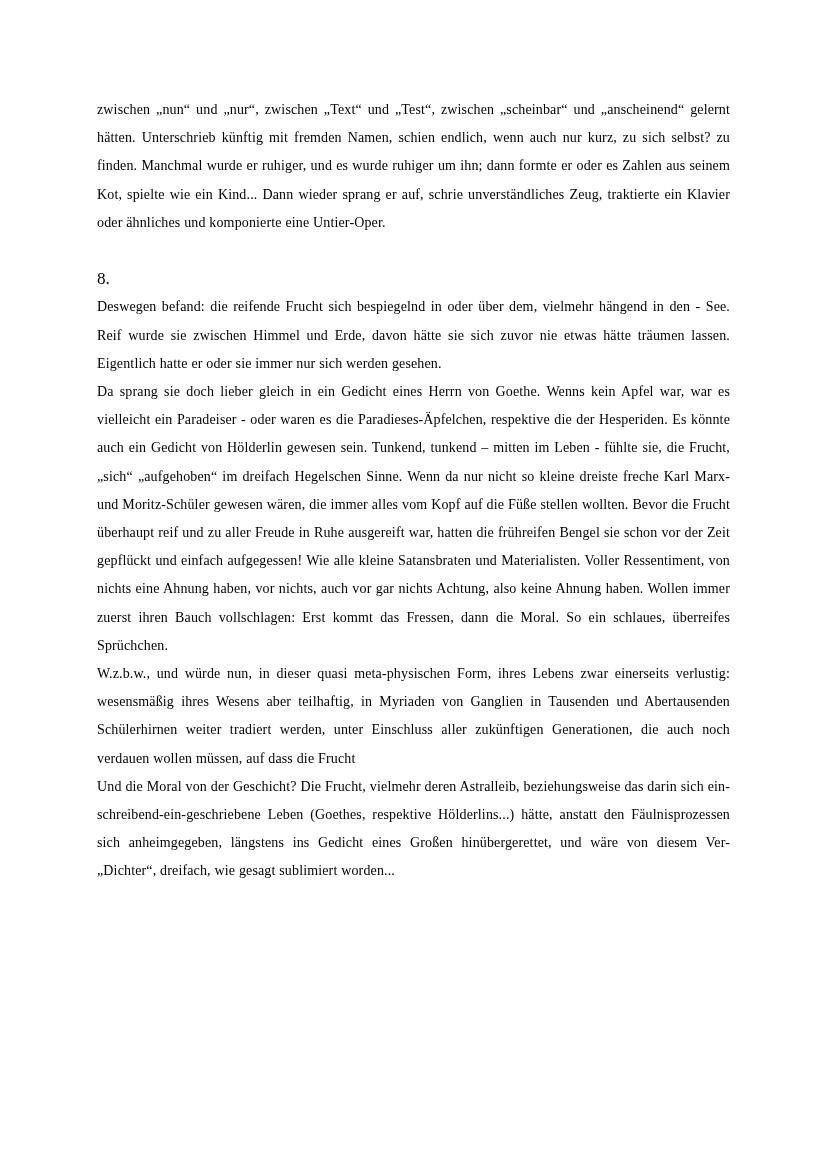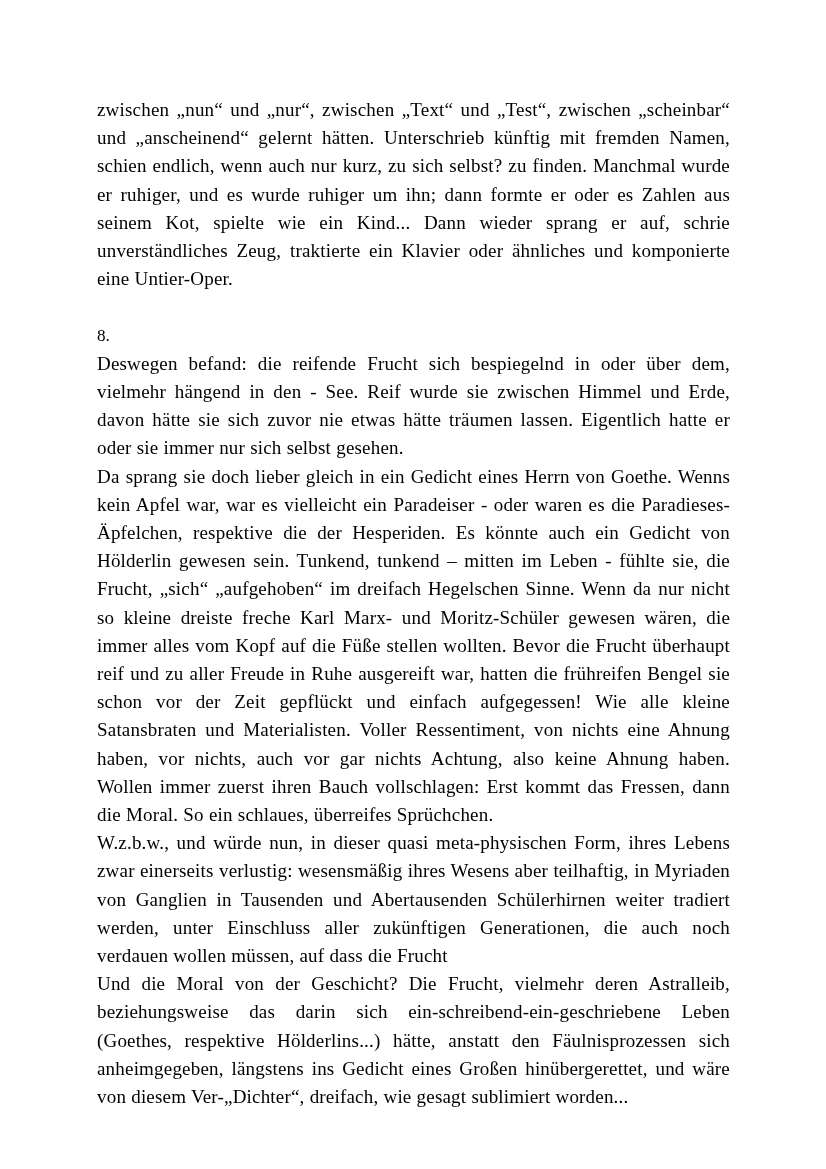--- a/index.html
+++ b/index.html
@@ -24,21 +24,21 @@
   .text-column {
     position: absolute;
     left: 97px;
     top: 96px;
     width: 633px;
   }
   .para {
     margin: 0;
     text-align: justify;
     text-justify: inter-word;
-    font-size: 19px;
+    font-size: 14px;
     line-height: 28.2px;
     hyphens: none;
     -webkit-hyphens: none;
     letter-spacing: 0.01em;
     word-spacing: 0.01em;
   }
   
   .para.block-gap-after {
     margin-bottom: 28.2px;
   }
@@ -52,21 +52,21 @@
 </head>
 <body>
 
 <div class="page">
   <div class="text-column">
 
     <p class="para block-gap-after">zwischen „nun“ und „nur“, zwischen „Text“ und „Test“, zwischen „scheinbar“ und „anscheinend“ gelernt hätten. Unterschrieb künftig mit fremden Namen, schien endlich, wenn auch nur kurz, zu sich selbst? zu finden. Manchmal wurde er ruhiger, und es wurde ruhiger um ihn; dann formte er oder es Zahlen aus seinem Kot, spielte wie ein Kind... Dann wieder sprang er auf, schrie unverständliches Zeug, traktierte ein Klavier oder ähnliches und komponierte eine Untier-Oper.</p>
 
     <p class="section-number">8.</p>
 
-    <p class="para">Deswegen befand: die reifende Frucht sich bespiegelnd in oder über dem, vielmehr hängend in den - See. Reif wurde sie zwischen Himmel und Erde, davon hätte sie sich zuvor nie etwas hätte träumen lassen. Eigentlich hatte er oder sie immer nur sich selbst gesehen.</p>
+    <p class="para">Deswegen befand: die reifende Frucht sich bespiegelnd in oder über dem, vielmehr hängend in den - See. Reif wurde sie zwischen Himmel und Erde, davon hätte sie sich zuvor nie etwas hätte träumen lassen. Eigentlich hatte er oder sie immer nur sich werden gesehen.</p>
 
     <p class="para">Da sprang sie doch lieber gleich in ein Gedicht eines Herrn von Goethe. Wenns kein Apfel war, war es vielleicht ein Paradeiser - oder waren es die Paradieses-Äpfelchen, respektive die der Hesperiden. Es könnte auch ein Gedicht von Hölderlin gewesen sein. Tunkend, tunkend – mitten im Leben - fühlte sie, die Frucht, „sich“ „aufgehoben“ im dreifach Hegelschen Sinne. Wenn da nur nicht so kleine dreiste freche Karl Marx- und Moritz-Schüler gewesen wären, die immer alles vom Kopf auf die Füße stellen wollten. Bevor die Frucht überhaupt reif und zu aller Freude in Ruhe ausgereift war, hatten die frühreifen Bengel sie schon vor der Zeit gepflückt und einfach aufgegessen! Wie alle kleine Satansbraten und Materialisten. Voller Ressentiment, von nichts eine Ahnung haben, vor nichts, auch vor gar nichts Achtung, also keine Ahnung haben. Wollen immer zuerst ihren Bauch vollschlagen: Erst kommt das Fressen, dann die Moral. So ein schlaues, überreifes Sprüchchen.</p>
 
     <p class="para">W.z.b.w., und würde nun, in dieser quasi meta-physischen Form, ihres Lebens zwar einerseits verlustig: wesensmäßig ihres Wesens aber teilhaftig, in Myriaden von Ganglien in Tausenden und Abertausenden Schülerhirnen weiter tradiert werden, unter Einschluss aller zukünftigen Generationen, die auch noch verdauen wollen müssen, auf dass die Frucht</p>
 
     <p class="para">Und die Moral von der Geschicht? Die Frucht, vielmehr deren Astralleib, beziehungsweise das darin sich ein-schreibend-ein-geschriebene Leben (Goethes, respektive Hölderlins...) hätte, anstatt den Fäulnisprozessen sich anheimgegeben, längstens ins Gedicht eines Großen hinübergerettet, und wäre von diesem Ver-„Dichter“, dreifach, wie gesagt sublimiert worden...</p>
 
   </div>
 </div>
 

